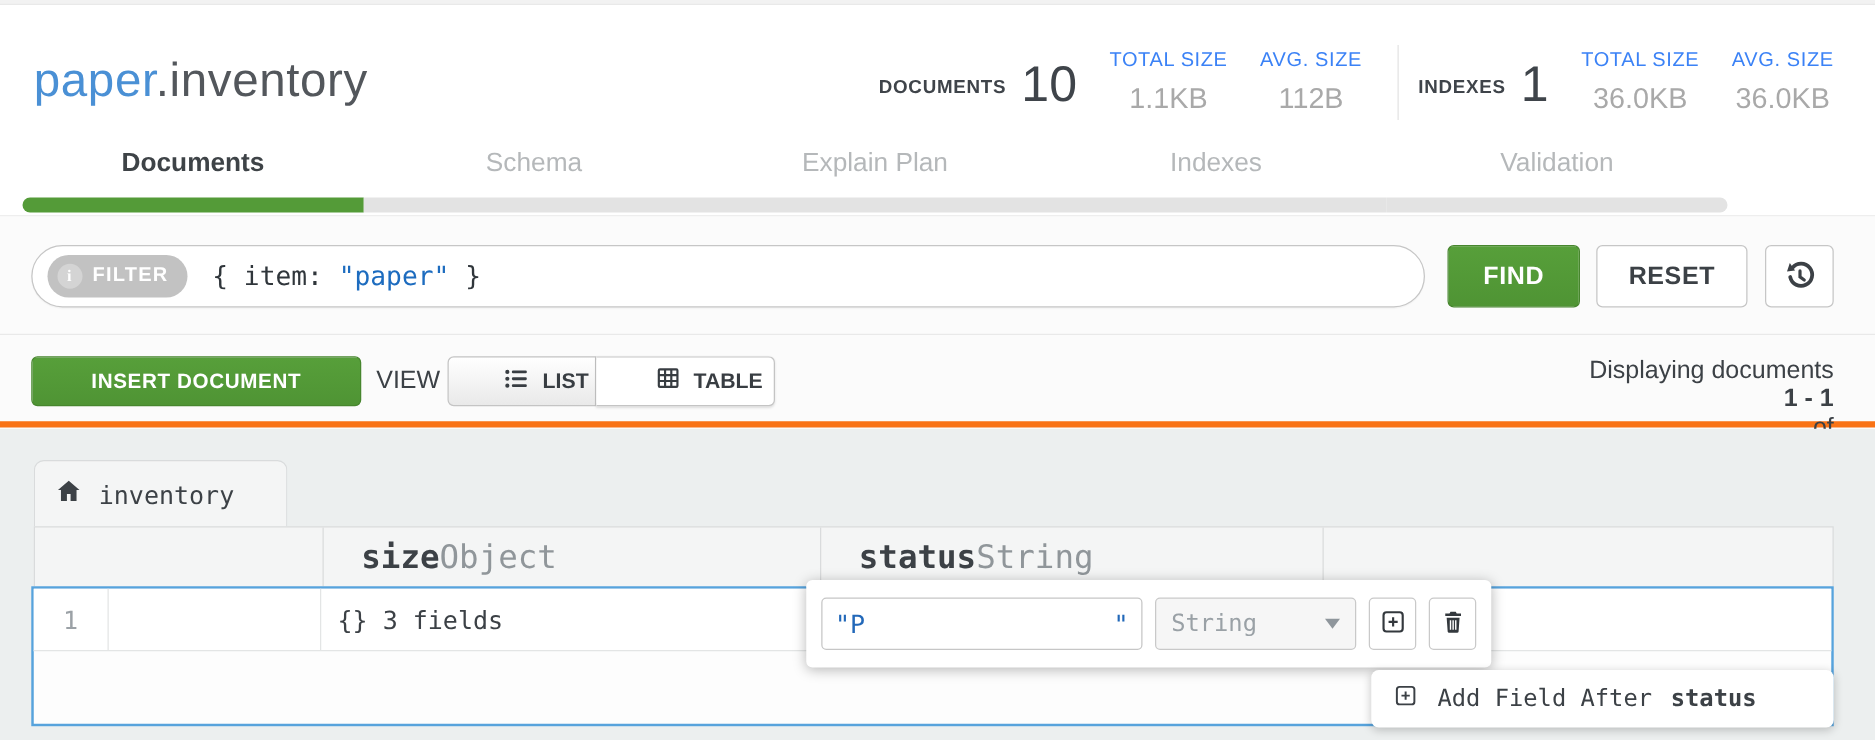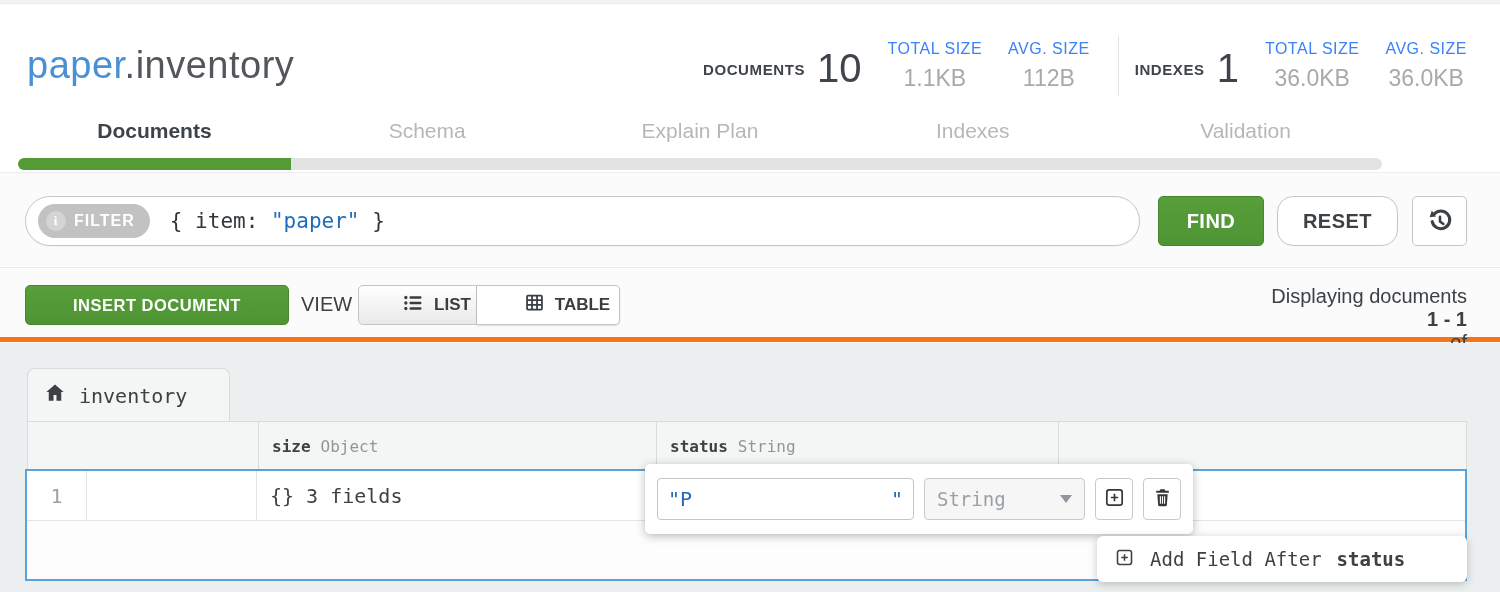--- a/index.html
+++ b/index.html
@@ -38,21 +38,21 @@
   .query-box { position:absolute; left:25px; top:23px; width:1115px; height:50px; background:#fff; border:1px solid #c6c6c6; border-radius:25px; display:flex; align-items:center; padding:0 3px 0 12px; box-shadow:0 1px 1px rgba(0,0,0,.04); }
   .filter-pill { height:34px; background:#c2c2c2; border-radius:17px; color:#fff; font-size:16px; font-weight:bold; letter-spacing:1px; display:flex; align-items:center; gap:8px; padding:0 15px 0 8px; }
   .info-circle { width:20px; height:20px; border-radius:50%; display:grid; place-items:center; font-size:13px; font-weight:bold; font-family:"Liberation Serif", serif; }
   .info-circle.light { background:#d4d4d4; color:#fff; }
   .info-circle.gray { background:#9aa1a6; color:#fff; width:21px; height:21px; }
   .query-text { margin-left:20px; font-family:"DejaVu Sans Mono", monospace; font-size:21px; color:#30363b; white-space:pre; }
   .query-text .str { color:#1d6cbf; }
   .options-btn { margin-left:auto; height:44px; background:#fff; border:1px solid #bfbfbf; border-radius:22px; display:flex; align-items:center; gap:11px; padding:0 22px; font-size:16px; font-weight:bold; letter-spacing:.5px; color:#3c4146; cursor:pointer; font-family:inherit; }
   .tri-right { width:0; height:0; border-left:8px solid #3f454b; border-top:5.5px solid transparent; border-bottom:5.5px solid transparent; }
   .find-btn { position:absolute; left:1158px; top:23px; width:106px; height:50px; background:linear-gradient(#579f3a,#4f9434); border:1px solid #47862e; border-radius:5px; color:#fff; font-size:20px; font-weight:bold; letter-spacing:.5px; cursor:pointer; font-family:inherit; }
-  .reset-btn { position:absolute; left:1277px; top:23px; width:121px; height:50px; background:#fff; border:1px solid #c6c6c6; border-radius:16px; color:#3c4146; font-size:20px; font-weight:bold; letter-spacing:.5px; cursor:pointer; font-family:inherit; }
+  .reset-btn { position:absolute; left:1277px; top:23px; width:121px; height:50px; background:#fff; border:1px solid #c6c6c6; border-radius:5px; color:#3c4146; font-size:20px; font-weight:bold; letter-spacing:.5px; cursor:pointer; font-family:inherit; }
   .history-btn { position:absolute; left:1412px; top:23px; width:55px; height:50px; background:#fff; border:1px solid #c6c6c6; border-radius:5px; color:#3c4146; display:grid; place-items:center; cursor:pointer; }
 
   
   .toolbar { position:absolute; top:268px; left:0; width:1500px; height:74px; background:#fbfbfb; border-bottom:5px solid #f97316; }
   .insert-btn { position:absolute; left:25px; top:17px; width:264px; height:40px; background:linear-gradient(#579f3a,#4f9434); border:1px solid #47862e; border-radius:5px; color:#fff; font-size:16.5px; font-weight:bold; letter-spacing:.5px; cursor:pointer; font-family:inherit; }
   .view-label { position:absolute; left:301px; top:25px; font-size:20px; color:#3c4146; }
   .seg { position:absolute; left:358px; top:17px; height:40px; display:flex; }
   .seg-btn { height:40px; display:flex; align-items:center; justify-content:center; gap:10px; border:1px solid #c4c4c4; font-size:17px; font-weight:bold; color:#383d42; cursor:pointer; font-family:inherit;padding-left:38px; }
   .seg-btn.list { width:119px; background:linear-gradient(#ffffff,#e9e9e9); border-radius:5px 0 0 5px; }
   .seg-btn.table { width:143px; background:#ffffff; border-left:none; border-radius:0 5px 5px 0; box-shadow:0 1px 2px rgba(0,0,0,.12); }
@@ -65,21 +65,21 @@
   .pager-btn { width:44px; height:40px; background:#fff; border:1px solid #c9c9c9; display:grid; place-items:center; color:#3e8bc8; cursor:pointer; }
   .pager-btn.prev { border-radius:5px 0 0 5px; border-right:none; }
   .pager-btn.next { border-radius:0 5px 5px 0; }
   .refresh-btn { width:53px; height:40px; margin-left:14px; background:#fff; border:1px solid #c9c9c9; border-radius:5px; display:grid; place-items:center; color:#33383d; cursor:pointer; }
 
   
   .content { position:absolute; top:343px; left:0; width:1500px; height:249px; background:#ecefef; }
   .crumb-tab { position:absolute; left:27px; top:25px; width:203px; height:54px; background:#f4f5f5; border:1px solid #d9dbdc; border-bottom:none; border-radius:8px 8px 0 0; display:flex; align-items:center; gap:13px; padding:0 16px; cursor:pointer; }
   .crumb-tab span { font-family:"DejaVu Sans Mono", monospace; font-size:20px; color:#3c4146; }
   .grid-header { position:absolute; left:27px; top:78px; width:1440px; height:50px; background:#f4f5f5; border:1px solid #d9dbdc; display:flex; }
-  .gh-cell { height:48px; display:flex; align-items:center; gap:10px; padding-left:13px; font-family:"DejaVu Sans Mono", monospace; font-size:16px; }
+  .gh-cell { height:48px; display:flex; align-items:center; gap:0; padding-left:30px; font-family:"DejaVu Sans Mono", monospace; font-size:26px; }
   .gh-cell .cname { font-weight:bold; color:#3c4146; }
   .gh-cell .ctype { color:#90969a; }
   .gh-c1 { width:230px; }
   .gh-c2 { width:398px; border-left:1px solid #d9dbdc; }
   .gh-c3 { width:402px; border-left:1px solid #d9dbdc; }
   .gh-c4 { flex:1; border-left:1px solid #d9dbdc; }
   .focus-row { position:absolute; left:25px; top:126px; width:1442px; height:112px; border:2px solid #57a3dc; background:#fdfdfd; }
   .row-cells { display:flex; height:50px; border-bottom:1px solid #e3e5e5; background:#fff; }
   .rc { height:49px; display:flex; align-items:center; font-family:"DejaVu Sans Mono", monospace; font-size:20px; }
   .rc-num { width:60px; justify-content:center; color:#9ba1a6; border-right:1px solid #e3e5e5; }

